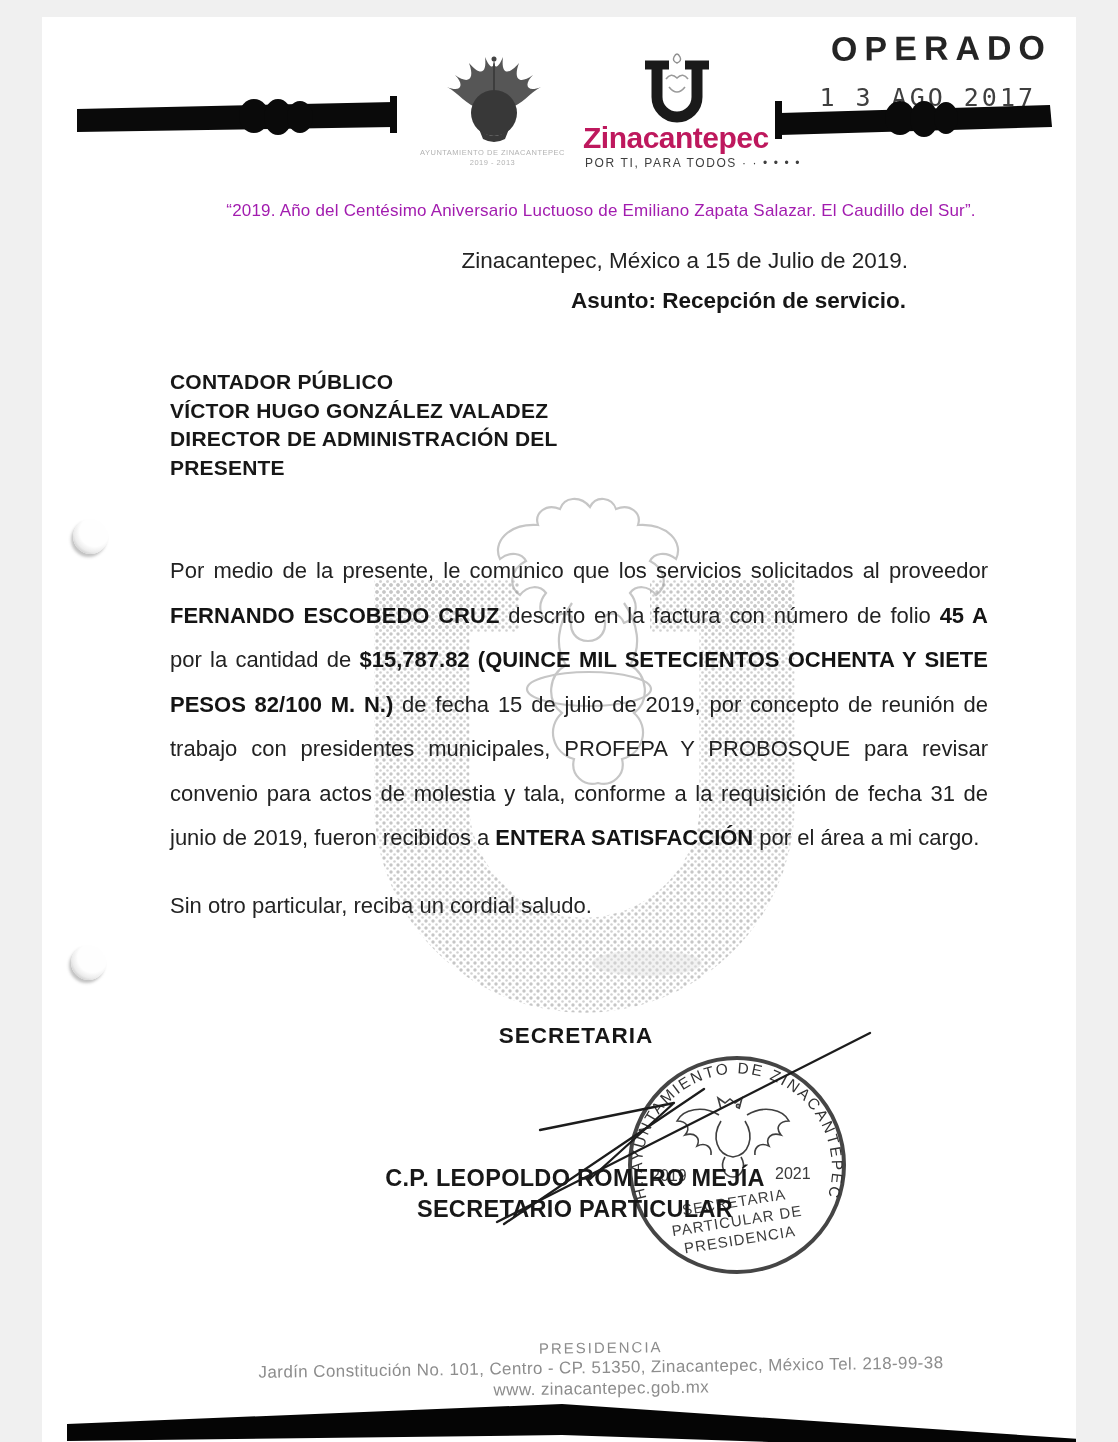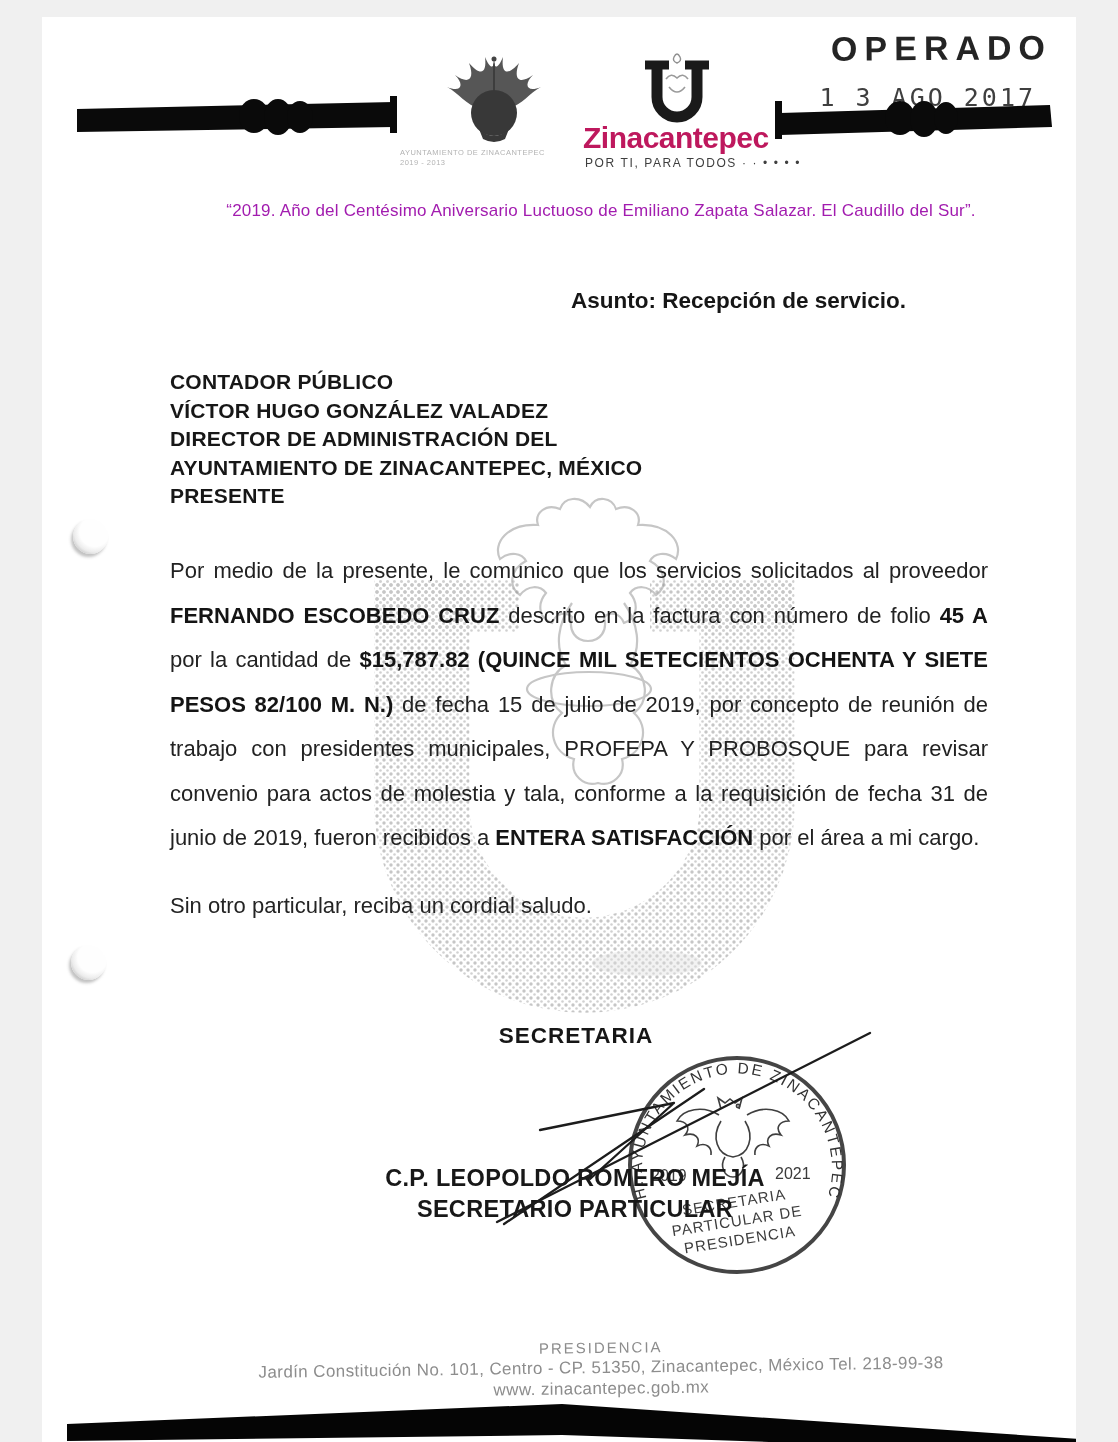--- a/index.html
+++ b/index.html
@@ -14,21 +14,21 @@
     top:12px;right:24px;font-size:34px;font-weight:800;letter-spacing:7px;
     color:#141414;opacity:.93;transform:rotate(-.4deg);
   }
   .date-stamp{
     top:66px;right:40px;font-size:25px;font-weight:500;letter-spacing:3px;
     color:#2b2b2b;font-family:"DejaVu Sans Mono",monospace;opacity:.9;
   }
   
   .left-logo{left:393px;top:34px;}
   .left-logo-caption{
-    left:358px;top:131px;width:185px;
+    left:358px;top:131px;width:185px;text-align:center;
     font-size:7.5px;line-height:10px;color:#b3b3b3;letter-spacing:.5px;
   }
   .center-logo{left:596px;top:36px;}
   .brand-name{
     left:541px;top:104px;font-size:30px;font-weight:700;color:#be185d;
     letter-spacing:-.5px;
   }
   .brand-tagline{
     left:543px;top:139px;font-size:12px;color:#3e3e3e;letter-spacing:1.6px;
   }
@@ -127,27 +127,27 @@
     <path d="M47,12 H71" stroke="#1a1a1a" stroke-width="9" fill="none"></path>
     <path d="M19,10 V44 a20,20 0 0 0 40,0 V10" stroke="#1a1a1a" stroke-width="11" fill="none"></path>
     <path d="M28,26 q5,-7 11,-1 q6,-6 11,1 M31,34 q8,10 16,0" stroke="#9a9a9a" stroke-width="1.6" fill="none"></path>
     <path d="M36,4 q3,-6 6,0 q2,4 -3,6 q-5,-2 -3,-6" stroke="#8f8f8f" stroke-width="1.4" fill="none"></path>
   </svg>
   <div class="abs brand-name">Zinacantepec</div>
   <div class="abs brand-tagline">POR TI, PARA TODOS  · · • • • •</div>
 
   <div class="abs motto">“2019. Año del Centésimo Aniversario Luctuoso de Emiliano Zapata Salazar. El Caudillo del Sur”.</div>
 
+  <div class="abs dateline">Zinacantepec, México a 15 de Julio de 2019.</div>
   <div class="abs subject">Asunto: Recepción de servicio.</div>
 
   <div class="abs recipient">
       <div>CONTADOR PÚBLICO</div>
       <div>VÍCTOR HUGO GONZÁLEZ VALADEZ</div>
       <div>DIRECTOR DE ADMINISTRACIÓN DEL</div>
-      <div>AYUNTAMIENTO DE ZINACANTEPEC, MÉXICO</div>
       <div>PRESENTE</div>
     </div>
 
   <p class="abs body-par"><span>Por medio de la presente, le comunico que los servicios solicitados al proveedor </span><b>FERNANDO ESCOBEDO CRUZ</b><span> descrito en la factura con número de folio </span><b>45 A</b><span> por la cantidad de </span><b>$15,787.82 (QUINCE MIL SETECIENTOS OCHENTA Y SIETE PESOS 82/100 M. N.)</b><span> de fecha 15 de julio de 2019, por concepto de reunión de trabajo con presidentes municipales, PROFEPA Y PROBOSQUE para revisar convenio para actos de molestia y tala, conforme a la requisición de fecha 31 de junio de 2019, fueron recibidos a </span><b>ENTERA SATISFACCIÓN</b><span> por el área a mi cargo.</span></p>
 
   <div class="abs closing">Sin otro particular, reciba un cordial saludo.</div>
 
   <div class="abs salutation">SECRETARIA</div>
 
   <svg class="abs seal" width="240" height="240" viewBox="0 0 240 240" aria-hidden="true">

